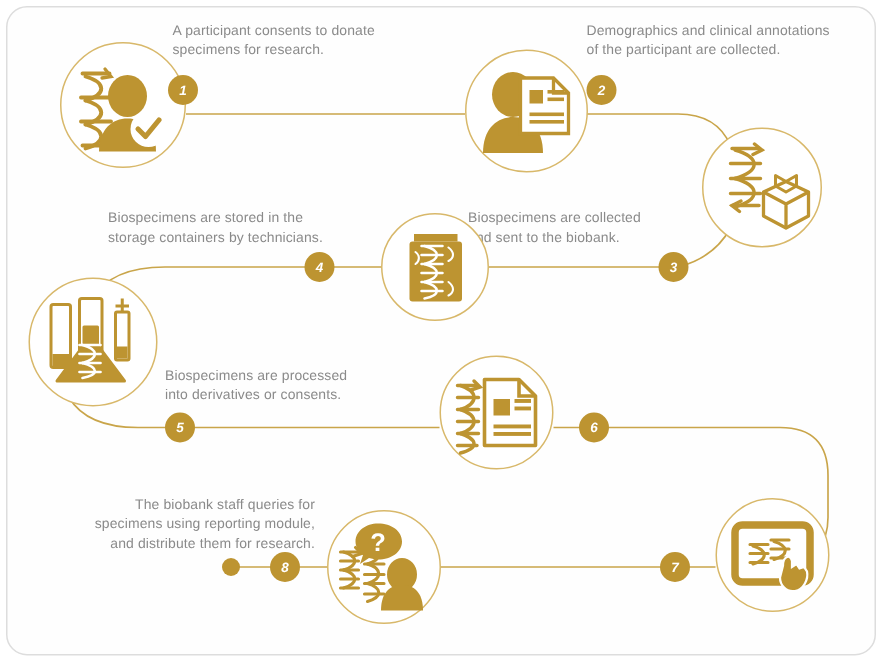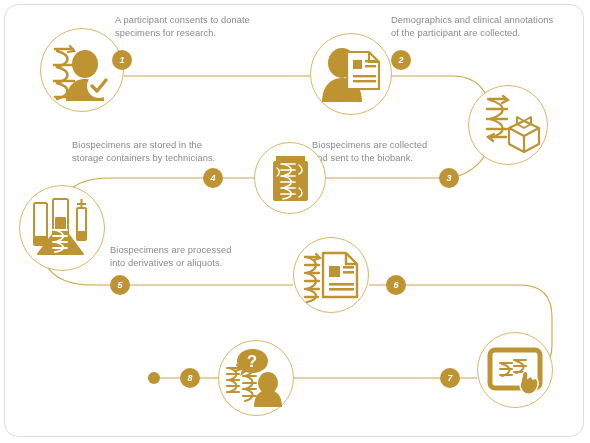--- a/index.html
+++ b/index.html
@@ -208,21 +208,21 @@
         <path d="M36,32 L36,44 L18,68 L63,68 L45,44 L45,32 Z" fill="#bd9431" stroke="#bd9431" stroke-width="2" stroke-linejoin="round"></path>
         <g stroke="#ffffff" stroke-width="1.8" fill="none" stroke-linecap="round">
           <path d="M35,44 C46,47 46,53 35,56"></path>
           <path d="M35,56 C46,59 46,64 35,66"></path>
           <path d="M33,44 L47,44 M33,50 L47,50 M33,56 L47,56 M33,62 L47,62"></path>
         </g>
       </svg>
     </span>
   </div>
   <div class="caption cap-left" style="left:110px; top:244px; width:190px;">Biospecimens are processed
-into derivatives or aliquots.</div>
+into derivatives or consents.</div>
   <div class="badge" style="left:110px; top:275px; width:20px; height:20px; font-size:9px; line-height:20px;">5</div>
 
   <div class="node" style="left:293px; top:237px; width:76px; height:76px;">
     <span>
       <svg width="74" height="74" viewBox="0 0 74 74">
         <g stroke="#bd9431" stroke-width="2.3" fill="none" stroke-linecap="round">
           <path d="M13,19 C25,23 25,31 13,35"></path>
           <path d="M13,35 C25,39 25,47 13,51"></path>
           <path d="M13,51 C25,55 25,61 13,64"></path>
           <path d="M11,19 L24,19 M11,27 L25,27 M11,35 L25,35 M11,43 L25,43 M11,51 L25,51 M11,59 L24,59"></path>
@@ -281,15 +281,18 @@
                    L21,35 L23,29 C20,26.6 18,23.5 18,20 C18,13 25,8 33,8 Z"></path>
         </g>
         <text x="33" y="26" text-anchor="middle" font-size="17" font-weight="bold" fill="#ffffff" font-family="Liberation Sans, sans-serif">?</text>
         <g fill="#bd9431">
           <ellipse cx="49" cy="42" rx="10" ry="11"></ellipse>
           <path d="M35,66 C35,54 41,49 49,49 C57,49 63,54 63,66 Z"></path>
         </g>
       </svg>
     </span>
   </div>
+  <div class="caption cap-right" style="left:20px; top:330px; width:190px;">The biobank staff queries for
+specimens using reporting module,
+and distribute them for research.</div>
   <div class="badge" style="left:180px; top:368px; width:20px; height:20px; font-size:9px; line-height:20px;">8</div>
 
 </div>
 
 </body></html>

